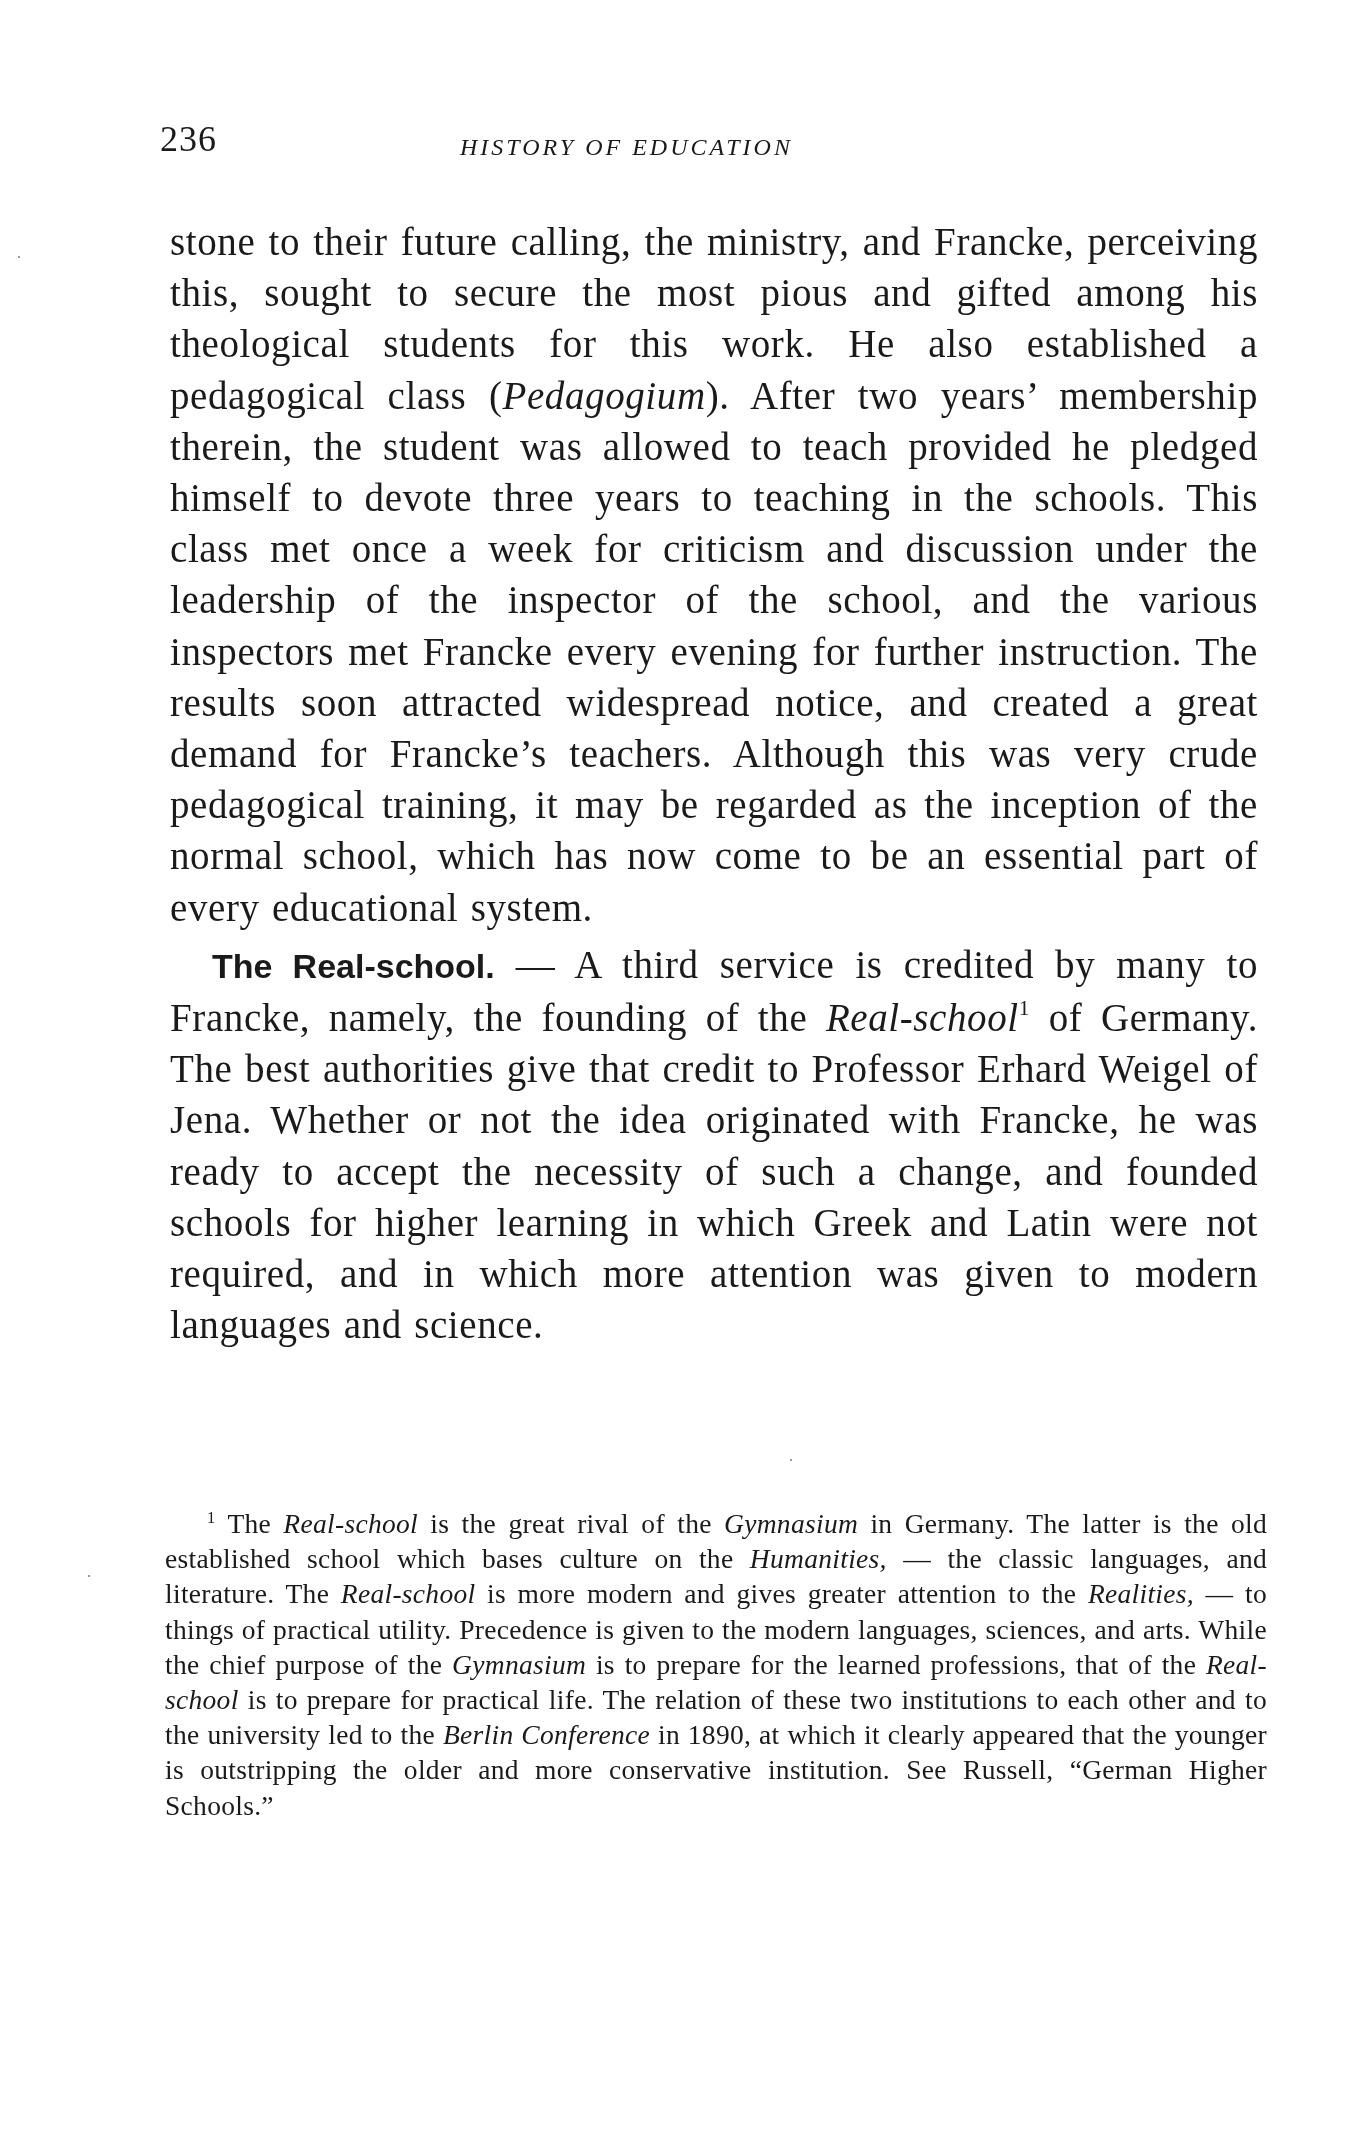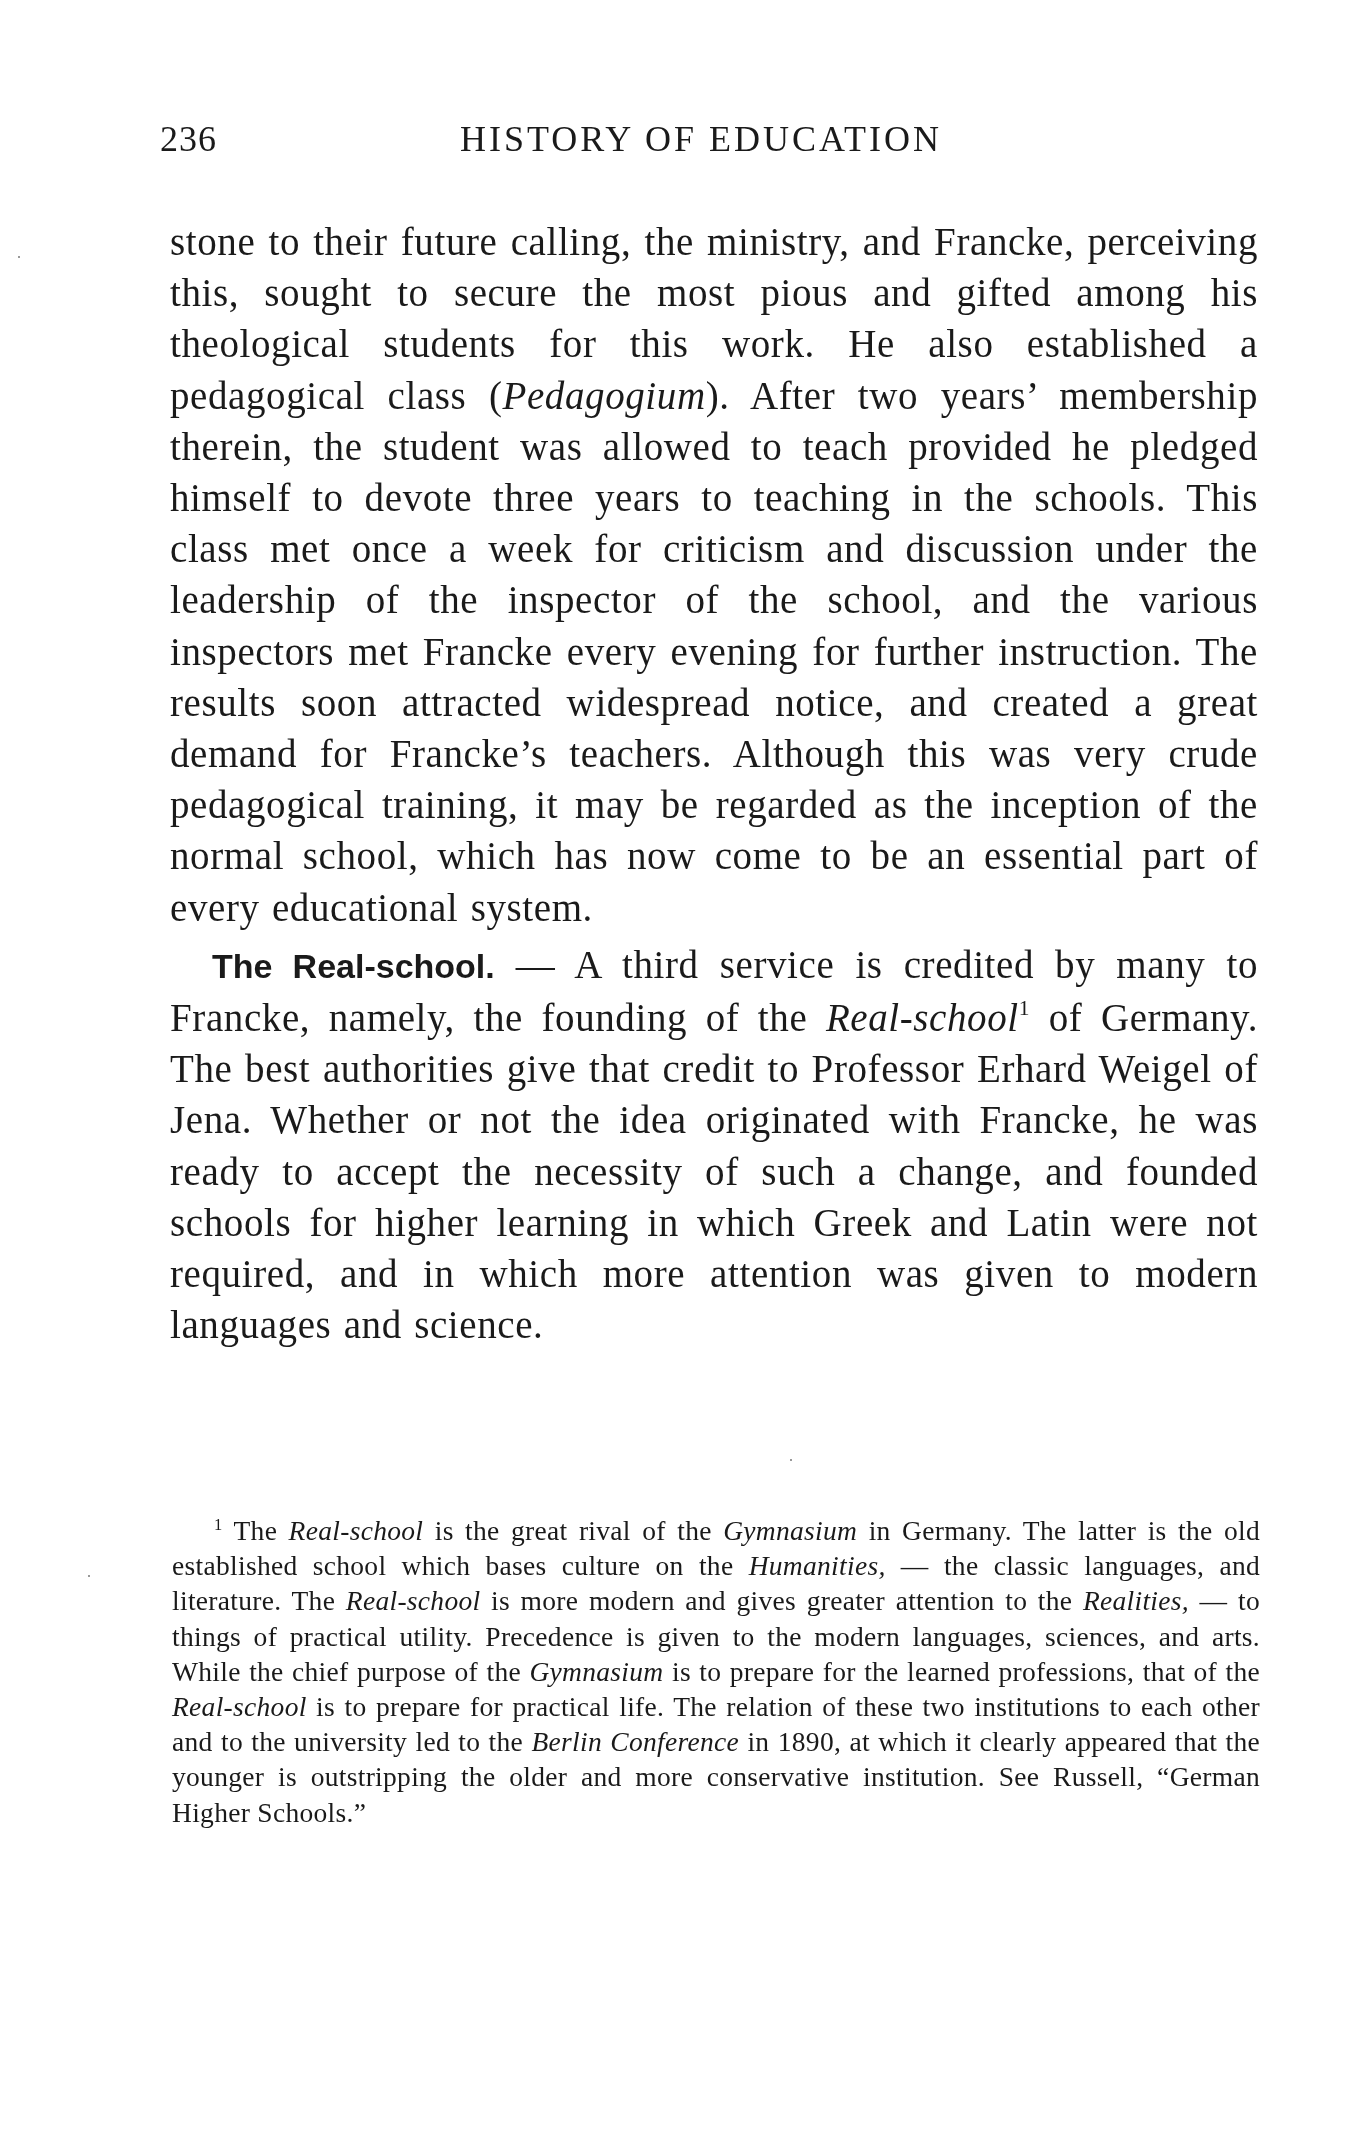--- a/index.html
+++ b/index.html
@@ -1,33 +1,33 @@
 <!DOCTYPE html>
 <html><head>
 <meta charset="utf-8">
 <style>
   html, body { margin:0; padding:0; background:#ffffff; }
   body { width:1347px; height:2136px; position:relative; overflow:hidden; color:#1a1a1a; }
   .page { position:absolute; left:0; top:0; width:1287px; height:2136px; }
   .header { position:absolute; left:160px; top:118px; width:1110px; height:50px;
             font-family:"Liberation Serif", "DejaVu Serif", serif; }
   .page-number { position:absolute; left:0; top:0; font-size:36px; letter-spacing:1px; }
-  .running-head { position:absolute; left:300px; top:0; font-size:36px; letter-spacing:3px; }
+  .running-head { position:absolute; left:300px; top:16px; font-size:24px; font-style:italic; letter-spacing:3px; }
   .body-text { position:absolute; left:164px; top:210px; width:1100px;
                font-family:"Liberation Serif", "DejaVu Serif", serif; font-size:39px; line-height:51.2px;
                text-align:justify; hyphens:manual; letter-spacing:0.6px; word-spacing:2px; }
   .body-text p { margin:6px; text-indent:0; }
   .body-text p.indent { text-indent:42px; }
   .bold { font-weight:bold; font-family:"Liberation Sans", "DejaVu Sans", sans-serif; font-size:34px; letter-spacing:0; }
   .it { font-style:italic; }
   sup { font-size:0.55em; vertical-align:0.75em; line-height:0; }
   .footnotes { position:absolute; left:164px; top:1505px; width:1104px;
                font-family:"Liberation Serif", "DejaVu Serif", serif; font-size:27.5px; line-height:35.2px;
                text-align:justify; letter-spacing:0.3px; }
-  .footnotes p { margin:8px; text-indent:42px; }
+  .footnotes p { margin:1px; text-indent:42px; }
   .footnotes sup { font-size:0.6em; vertical-align:0.6em; }
   .speck { position:absolute; width:2px; height:2px; background:#777; border-radius:1px; }
 </style>
 </head>
 <body>
 
 <div class="page">
 
   <div class="header">
     <span class="page-number">236</span>

